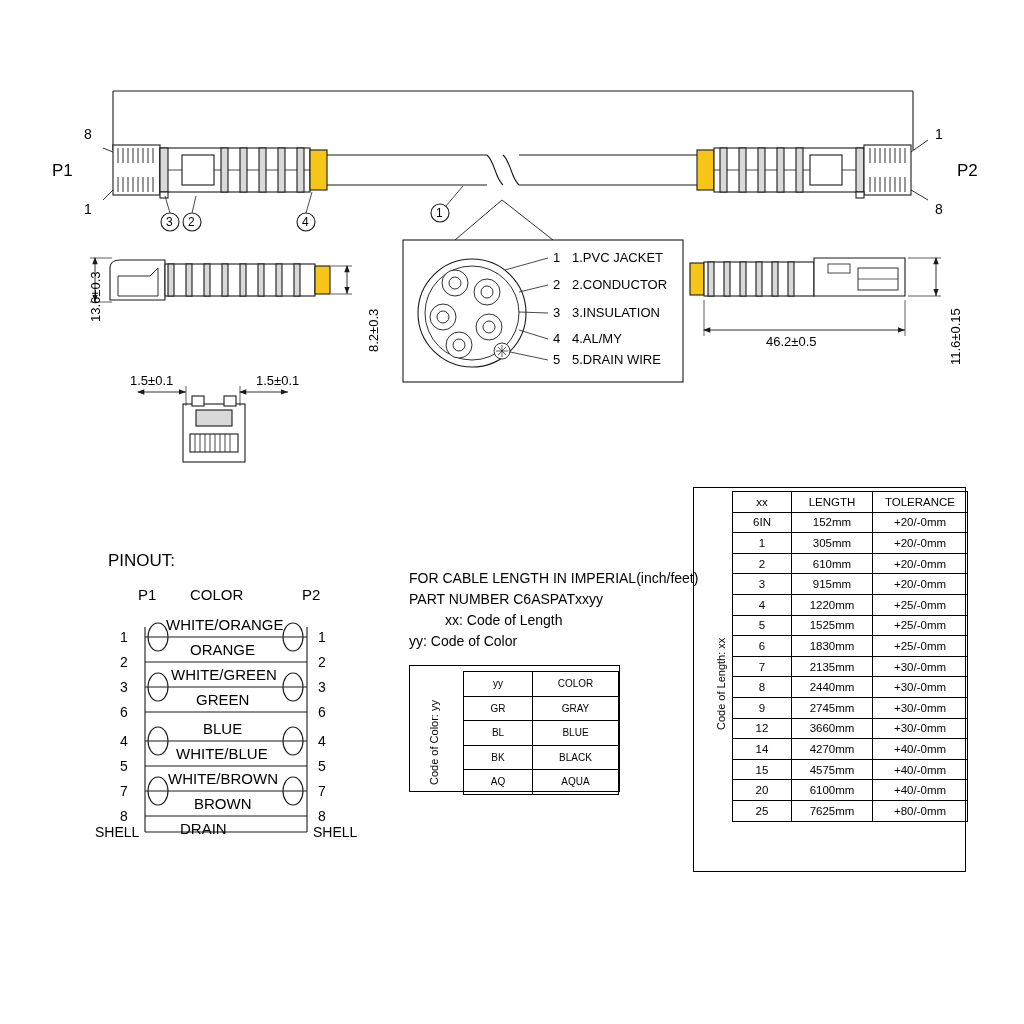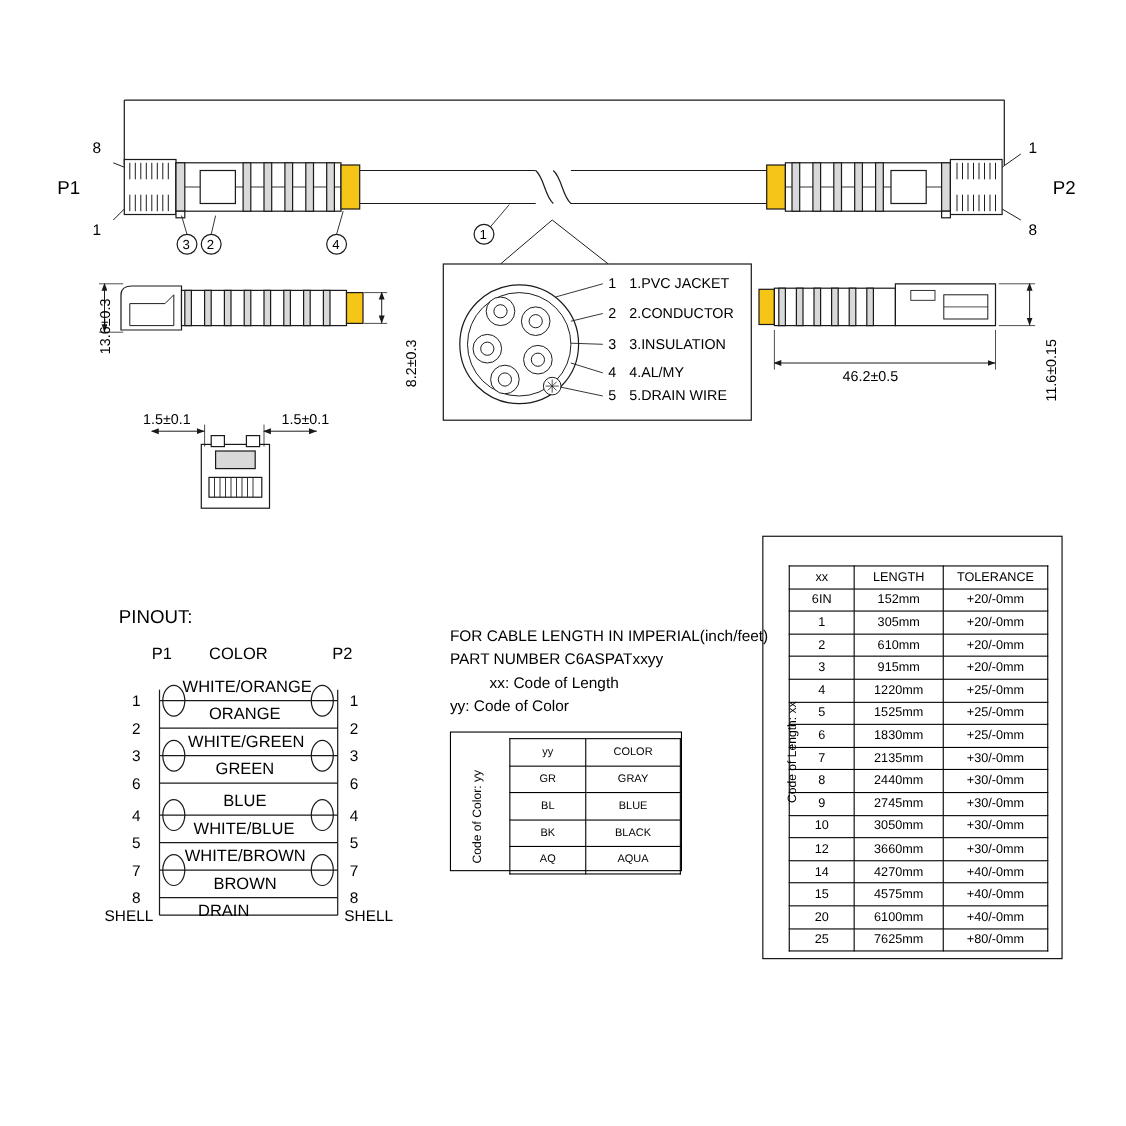--- a/index.html
+++ b/index.html
@@ -8,21 +8,21 @@
   .lbl{position:absolute;font-family:"Liberation Sans",sans-serif;color:#000;white-space:nowrap;}
   .t11{font-size:11px;}
   .t12{font-size:12px;}
   .t13{font-size:13px;}
   .t14{font-size:14px;}
   .t15{font-size:15px;}
   .t17{font-size:17px;}
   .rot{transform:rotate(-90deg);transform-origin:0 0;}
   table.grid{position:absolute;border-collapse:collapse;}
   table.grid td,table.grid th{border:1px solid #000;font-weight:normal;text-align:center;font-family:"Liberation Sans",sans-serif;}
-  #lenTable{left:717px;top:491px;font-size:11.5px;margin-top:23px;}
+  #lenTable{left:732px;top:491px;font-size:11.5px;}
   #lenTable td{height:19.6px;padding:0;}
   #lenTable .c1{width:58px;}
   #lenTable .c2{width:80px;}
   #lenTable .c3{width:94px;}
   #colorTable{left:463px;top:671px;font-size:10px;}
   #colorTable td{height:23.5px;padding:0;}
   #colorTable .c1{width:68px;}
   #colorTable .c2{width:85px;}
   .boxline{position:absolute;border:1.4px solid #000;}
 </style>
@@ -441,25 +441,20 @@
         <td class="c1">8</td>
         <td class="c2">2440mm</td>
         <td class="c3">+30/-0mm</td>
       </tr>
   <tr>
         <td class="c1">9</td>
         <td class="c2">2745mm</td>
         <td class="c3">+30/-0mm</td>
       </tr>
   <tr>
-        <td class="c1">10</td>
-        <td class="c2">3050mm</td>
-        <td class="c3">+30/-0mm</td>
-      </tr>
-  <tr>
         <td class="c1">12</td>
         <td class="c2">3660mm</td>
         <td class="c3">+30/-0mm</td>
       </tr>
   <tr>
         <td class="c1">14</td>
         <td class="c2">4270mm</td>
         <td class="c3">+40/-0mm</td>
       </tr>
   <tr>

